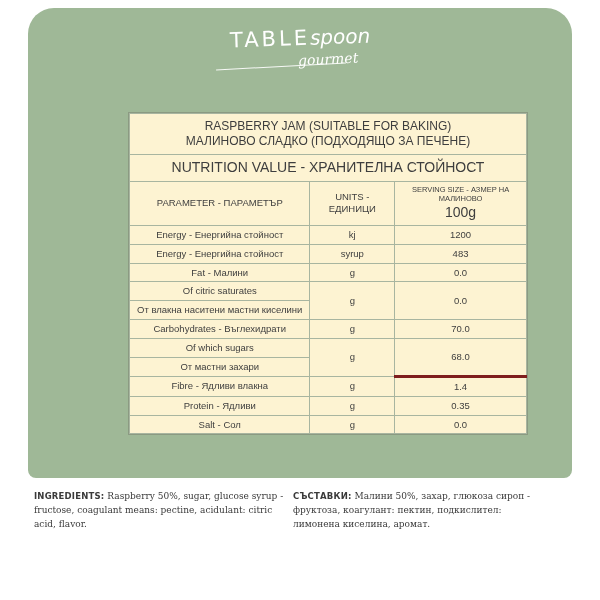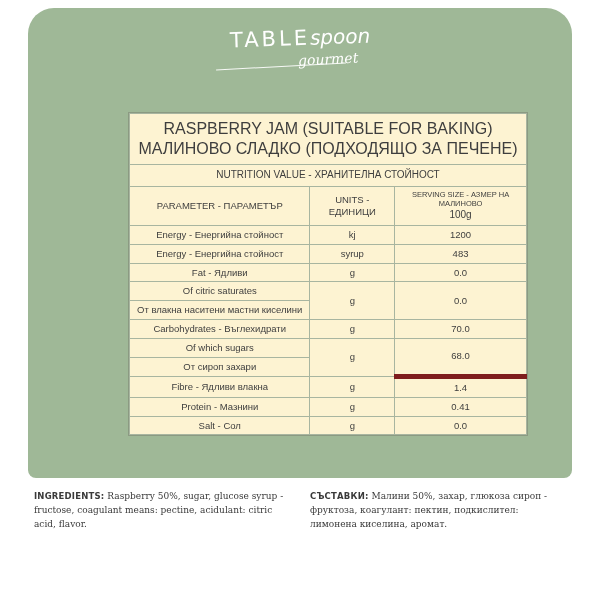--- a/index.html
+++ b/index.html
@@ -89,37 +89,37 @@
     color: #3e3e3e;
   }
   table.nutri td {
     border: 1px solid #a8b5a0;
     padding: 3px 4px;
     text-align: center;
     vertical-align: middle;
     line-height: 1.25;
   }
   .title-cell {
-    font-size: 16px;
+    font-size: 12px;
     padding: 5px 4px 5px 4px !important;
     line-height: 1.5;
   }
   .subtitle-cell {
-    font-size: 10px;
+    font-size: 14px;
     padding: 4px !important;
   }
   .hdr {
     font-size: 9.5px;
   }
   .hdr-serving {
     font-size: 7.5px;
     line-height: 1.35;
   }
   .hdr-serving b {
-    font-size: 10px;
+    font-size: 14px;
     font-weight: normal;
     display: block;
     margin-top: 1px;
   }
   .col-param { width: 182px; }
   .col-units { width: 85px; }
   .col-val   { width: 133px; }
 
   .merge-top td { border-bottom: none; }
   .merge-bot td { border-top: none; }
@@ -132,21 +132,21 @@
     width: 600px;
   }
   .ing-col {
     position: absolute;
     font-family: "DejaVu Serif", serif;
     font-size: 9px;
     color: #3a3a3a;
     line-height: 1.55;
   }
   .ing-left  { left: 34px;  width: 250px; }
-  .ing-right { left: 310px; width: 255px; }
+  .ing-right { left: 293px; width: 255px; }
   .ing-label {
     font-family: "DejaVu Sans", sans-serif;
     font-weight: bold;
     font-size: 8.5px;
     letter-spacing: .2px;
   }
 </style>
 </head>
 <body>
 
@@ -194,21 +194,21 @@
           <td>1200</td>
         </tr>
 
         <tr>
           <td>Energy - Енергийна стойност</td>
           <td>syrup</td>
           <td>483</td>
         </tr>
 
         <tr>
-          <td>Fat - Ядливи</td>
+          <td>Fat - Малини</td>
           <td>g</td>
           <td>0.0</td>
         </tr>
 
         <tr class="merge-top">
           <td>Of citric saturates</td>
           <td rowspan="2" style="border-bottom:1px solid #a8b5a0;">g</td>
           <td rowspan="2" style="border-bottom:1px solid #a8b5a0;">0.0</td>
         </tr>
         <tr class="merge-bot">
@@ -217,36 +217,36 @@
 
         <tr>
           <td>Carbohydrates - Въглехидрати</td>
           <td>g</td>
           <td>70.0</td>
         </tr>
 
         <tr class="merge-top">
           <td>Of which sugars</td>
           <td rowspan="2" style="border-bottom:1px solid #a8b5a0;">g</td>
-          <td rowspan="2" style="border-bottom:5px solid #7f1d1d;">68.0</td>
+          <td rowspan="2" style="border-bottom:3px solid #7f1d1d;">68.0</td>
         </tr>
         <tr class="merge-bot">
-          <td>От сироп захари</td>
+          <td>От мастни захари</td>
         </tr>
 
         <tr>
           <td>Fibre - Ядливи влакна</td>
           <td>g</td>
           <td>1.4</td>
         </tr>
 
         <tr>
-          <td>Protein - Мазнини</td>
-          <td>g</td>
-          <td>0.41</td>
+          <td>Protein - Ядливи</td>
+          <td>g</td>
+          <td>0.35</td>
         </tr>
 
         <tr>
           <td>Salt - Сол</td>
           <td>g</td>
           <td>0.0</td>
         </tr>
       </tbody>
     </table>
   </div>

